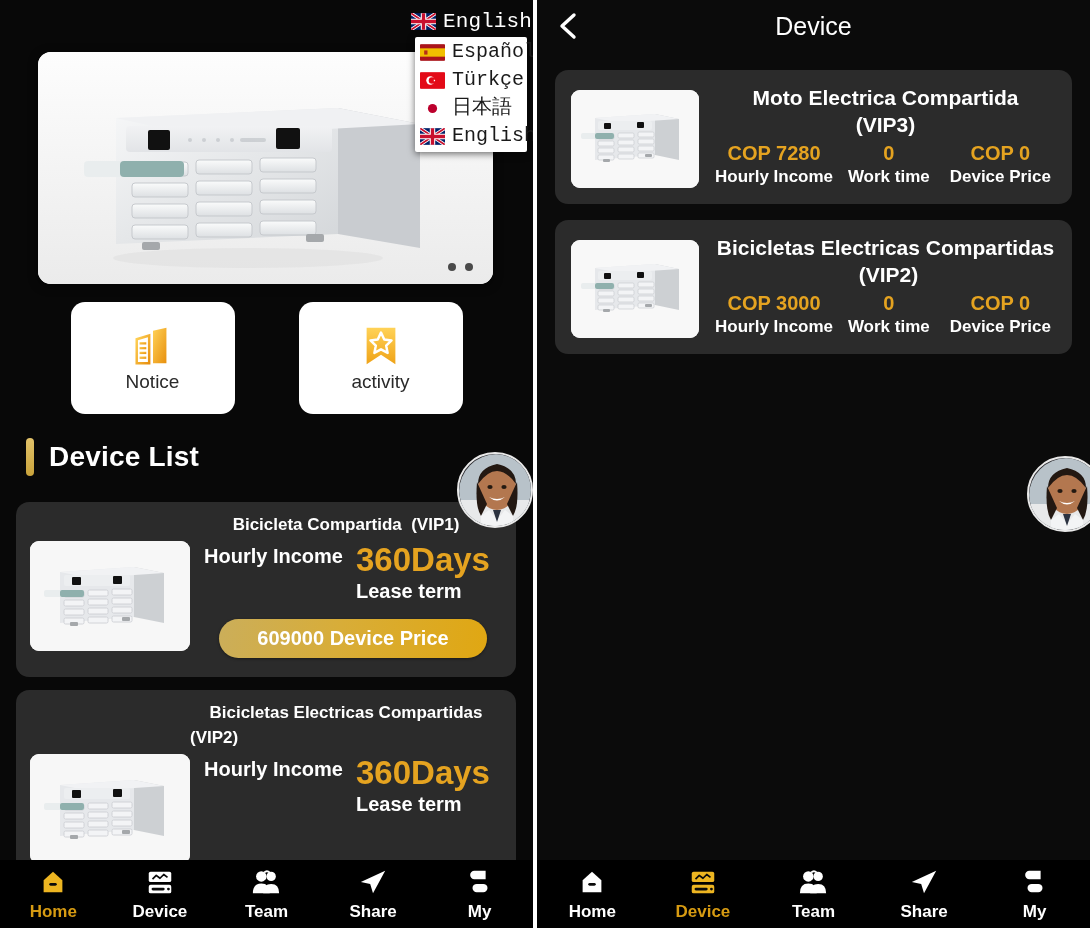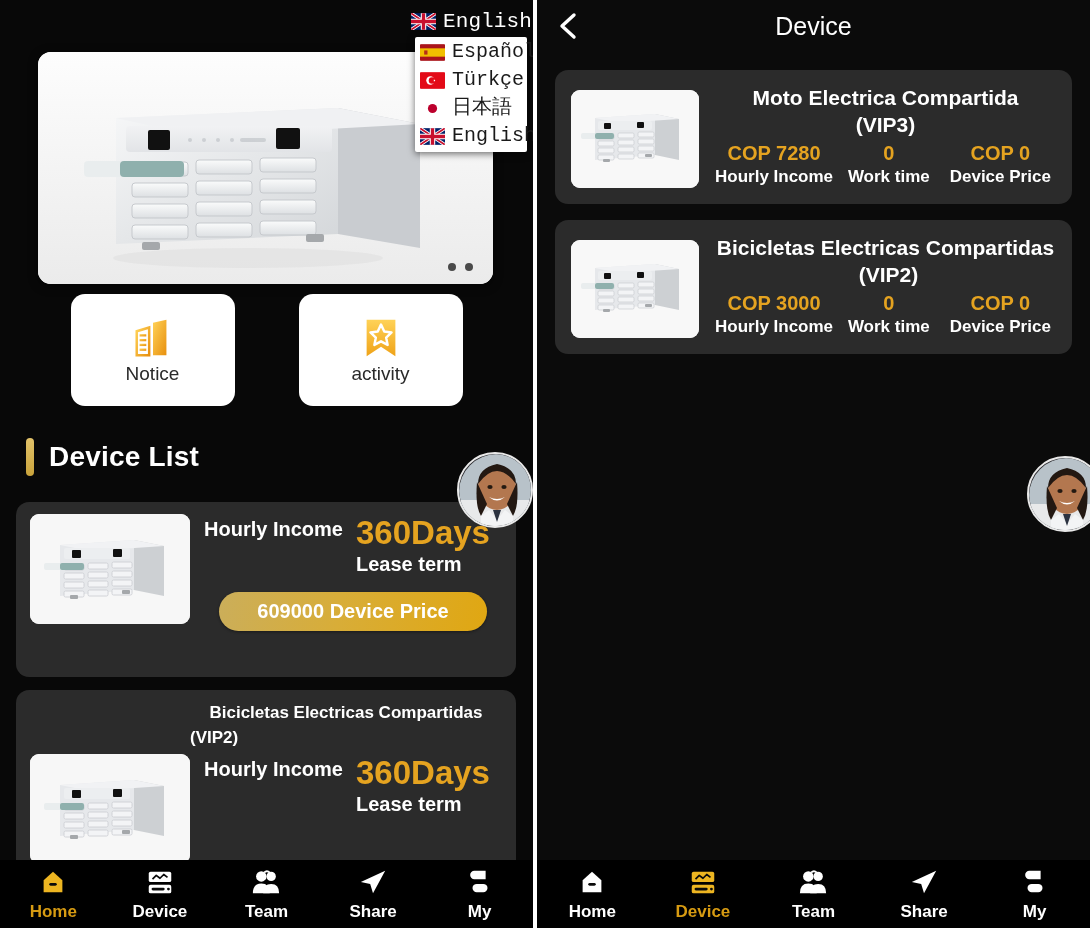--- a/index.html
+++ b/index.html
@@ -51,21 +51,21 @@
     box-shadow: 0 2px 10px rgba(0,0,0,.6);
     z-index: 5;
   }
   .banner-dots { position: absolute; right: 20px; bottom: 13px; display: flex; gap: 9px; }
   .banner-dot { width: 8px; height: 8px; border-radius: 50%; background: #4a4a4a; }
 
   
   .devimg { position: relative; width: 100%; height: 100%; }
 
   
-  .quick-row { position: absolute; left: 0; top: 294px; width: 533px; display: flex; justify-content: center; gap: 64px; z-index: 6;}
+  .quick-row { position: absolute; left: 0; top: 302px; width: 533px; display: flex; justify-content: center; gap: 64px; z-index: 6;}
   .quick-card {
     width: 164px; height: 112px; background: #fff; border-radius: 14px;
     display: flex; flex-direction: column; align-items: center; justify-content: center;
     gap: 2px;
   }
   .quick-label { font-size: 19px; color: #2a2a2a; }
   .quick-icon { width: 46px; height: 46px; display:block; }
 
   
   .sec-title { position: absolute; left: 26px; top: 438px; display: flex; align-items: center; gap: 15px; z-index: 6;}
@@ -318,20 +318,24 @@
     </div>
 
     <div class="sec-title">
       <span class="sec-bar"></span>
       <span class="sec-text">Device List</span>
     </div>
 
     <div class="dev-list">
 
       <div class="dcard">
+        <div class="dcard-title">
+          <span>Bicicleta Compartida</span>
+          &nbsp;<span class="vip">(VIP1)</span>
+        </div>
         <div class="dcard-body">
           <div class="dcard-thumb">
             <svg viewBox="0 0 160 110" width="160" height="110">
               <rect width="160" height="110" fill="#f7f7f7"></rect>
               <path d="M104 26 L134 32 L134 82 L104 76 Z" fill="#cdd0d3"></path>
               <path d="M30 31 L104 26 L104 76 L30 82 Z" fill="#e6e8eb"></path>
               <path d="M30 31 L104 26 L134 32 L60 37 Z" fill="#f1f2f4"></path>
               <rect x="34" y="34" width="66" height="11" rx="2" fill="#eceef0"></rect>
               <rect x="42" y="36" width="9" height="8" rx="1" fill="#111"></rect>
               <rect x="83" y="35" width="9" height="8" rx="1" fill="#111"></rect>

